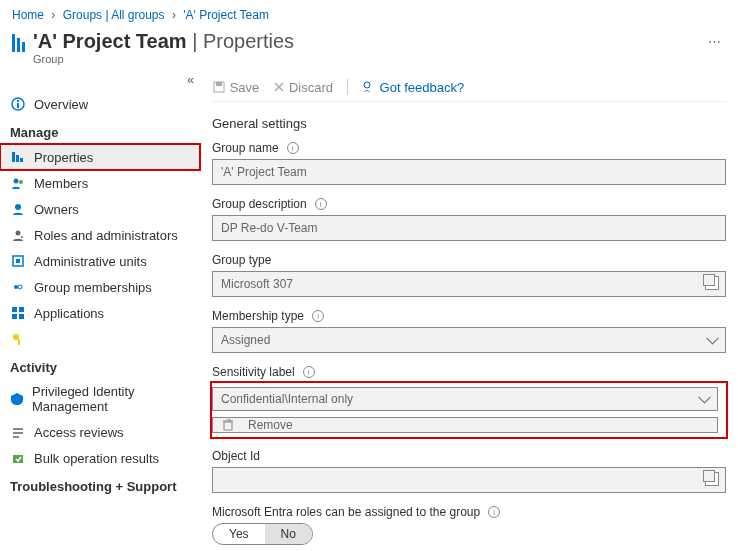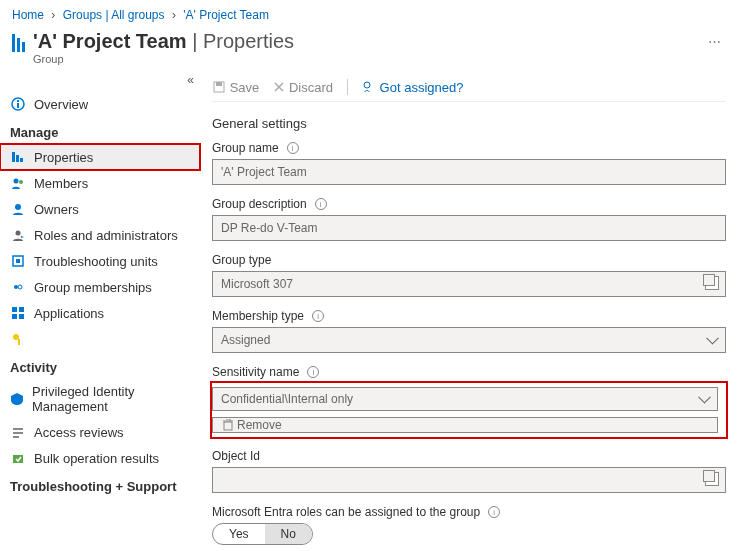--- a/index.html
+++ b/index.html
@@ -39,21 +39,21 @@
   .section-title { font-size:13px; margin:14px 0 10px 0;}
   .field { margin-bottom:12px;}
   .field-label { font-size:12px; margin-bottom:4px; display:flex; align-items:center; gap:8px; color:#323130;}
   .info { width:12px;height:12px;border:1px solid #888;border-radius:50%;display:inline-flex;align-items:center;justify-content:center;font-size:8px;color:#888;}
   .input { width:100%; border:1px solid #8a8886; background:#f3f2f1; padding:4px 8px; font-size:12px; color:#666; height:26px; display:flex; align-items:center; position:relative;}
   .input.drop::after { content:""; position:absolute; right:8px; top:50%; width:8px; height:8px; border-right:1px solid #666; border-bottom:1px solid #666; transform:translateY(-70%) rotate(45deg);}
   .input .copy { position:absolute; right:6px; top:4px; width:14px;height:14px;border:1px solid #888;background:#fff;}
   .input .copy::before{content:"";position:absolute;left:-3px;top:-3px;width:10px;height:10px;border:1px solid #888;background:#f3f2f1;}
   .sens-row { display:flex; gap:6px; outline:2px solid #d40000; padding:4px 8px 4px 0;flex-direction:column;}
   .sens-row .input { flex:1; }
-  .remove-btn { border:1px solid #8a8886; background:#f3f2f1; padding:0 10px; font-size:12px; display:flex; align-items:center; gap:4px; color:#666;}
+  .remove-btn { border:1px solid #8a8886; background:#f3f2f1; padding:0 10px; font-size:12px; display:flex; align-items:center; gap:15px; color:#666;}
   .seg { display:inline-flex; border:1px solid #8a8886; border-radius:14px; overflow:hidden; font-size:12px;}
   .seg div { padding:3px 16px; }
   .seg .sel { background:#e1e1e1;}
 
   svg { display:block; }
 </style>
 </head>
 <body>
 
 <div class="breadcrumb">
@@ -135,21 +135,21 @@
         </span>
       <span>Roles and administrators</span>
     </div>
     <div class="side-item">
       <span class="icon">
           <svg width="14" height="14">
             <rect x="2" y="2" width="10" height="10" fill="none" stroke="#0078D4" stroke-width="1.5"></rect>
             <rect x="5" y="5" width="4" height="4" fill="#0078D4"></rect>
           </svg>
         </span>
-      <span>Troubleshooting units</span>
+      <span>Administrative units</span>
     </div>
     <div class="side-item">
       <span class="icon">
           <svg width="14" height="14">
             <circle cx="5" cy="7" r="2" fill="#0078D4"></circle>
             <circle cx="9" cy="7" r="2" fill="none" stroke="#0078D4"></circle>
           </svg>
         </span>
       <span>Group memberships</span>
     </div>
@@ -226,21 +226,21 @@
         &nbsp;<span>Discard</span>
       </div>
       <div class="sep2"></div>
       <div class="btn fb">
         <span>
             <svg width="14" height="14">
               <circle cx="5" cy="5" r="3" fill="none" stroke="#0067B8"></circle>
               <path d="M3 12c0-2 4-2 4 0" fill="none" stroke="#0067B8"></path>
             </svg>
           </span>
-        &nbsp;<span>Got assigned?</span>
+        &nbsp;<span>Got feedback?</span>
       </div>
     </div>
 
     <div class="section-title">General settings</div>
 
     <div class="field">
       <div class="field-label">
           <span>Group name</span>
           <span class="info">i</span>
         </div>
@@ -274,21 +274,21 @@
           <span>Membership type</span>
           <span class="info">i</span>
         </div>
       <div class="input drop">
           <span>Assigned</span>
         </div>
     </div>
 
     <div class="field">
       <div class="field-label">
-          <span>Sensitivity name</span>
+          <span>Sensitivity label</span>
           <span class="info">i</span>
         </div>
       <div class="sens-row">
         <div class="input drop">
             <span>Confidential\Internal only</span>
           </div>
         <div class="remove-btn">
           <span>
               <svg width="10" height="12">
                 <rect x="1" y="3" width="8" height="8" fill="none" stroke="#888"></rect>

